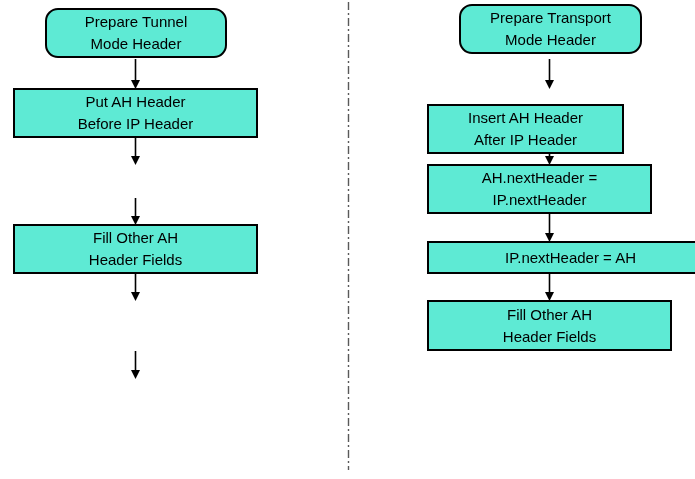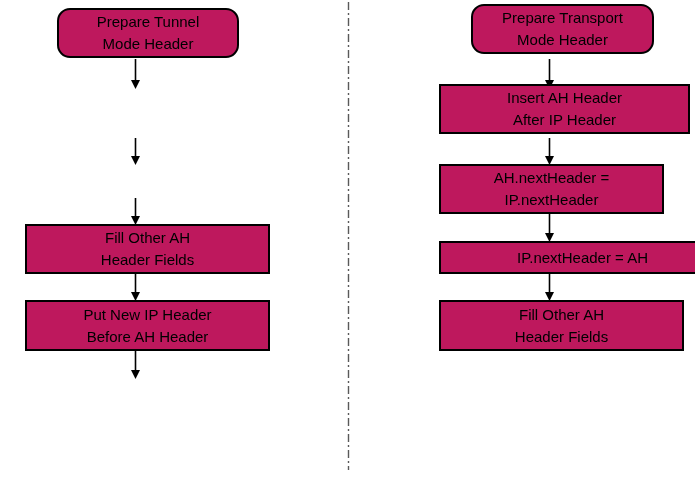--- a/index.html
+++ b/index.html
@@ -13,45 +13,44 @@
   }
   .overlay {
     position: absolute;
     left: 0; top: 0;
     width: 695px; height: 479px;
     pointer-events: none;
   }
   .node {
     position: absolute;
     box-sizing: border-box;
-    background: #be185d;
+    background: #5eead4;
     border: 2px solid #000000;
     display: flex;
     align-items: center;
     justify-content: center;
     text-align: center;
     white-space: pre-line;
     font-size: 15px;
     line-height: 22px;
     color: #000000;
-    margin-left: 12px;
   }
   .rounded { border-radius: 13px; }
 
   
   .t0 { left: 45px;  top: 8px;   width: 182px; height: 50px; }
   .t1 { left: 13px;  top: 88px;  width: 245px; height: 50px; }
   .t2 { left: 13px;  top: 164px; width: 245px; height: 34px; }
   .t3 { left: 13px;  top: 224px; width: 245px; height: 50px; }
   .t4 { left: 13px;  top: 300px; width: 245px; height: 51px; }
   .t5 { left: 13px;  top: 378px; width: 245px; height: 89px; }
 
   
   .r0 { left: 459px; top: 4px;   width: 183px; height: 50px; }
-  .r1 { left: 427px; top: 84px;  width: 251px; height: 50px; }
+  .r1 { left: 427px; top: 104px;  width: 197px; height: 50px; }
   .r2 { left: 427px; top: 164px; width: 225px; height: 50px; }
   .r3 { left: 427px; top: 241px; width: 287px; height: 33px; }
   .r4 { left: 427px; top: 300px; width: 245px; height: 51px; }
 
   .arrow-line { stroke: #000000; stroke-width: 1.6; }
   .arrow-head { fill: #000000; }
   .divider {
     stroke: #595959;
     stroke-width: 1.4;
     stroke-dasharray: 8 3 2 3;
@@ -100,24 +99,24 @@
       <polygon class="arrow-head" points="545,233 554,233 549.5,242"></polygon>
     </g>
     <g>
       <line class="arrow-line" x1="549.5" y1="274" x2="549.5" y2="292"></line>
       <polygon class="arrow-head" points="545,292 554,292 549.5,301"></polygon>
     </g>
   </svg>
 
   <div class="node rounded t0">Prepare Tunnel
 Mode Header</div>
+  <div class="node t1">Put AH Header
+Before IP Header</div>
   <div class="node t3">Fill Other AH
 Header Fields</div>
-  <div class="node t4">Put New IP Header
-Before AH Header</div>
 
   <div class="node rounded r0">Prepare Transport
 Mode Header</div>
   <div class="node r1">Insert AH Header
 After IP Header</div>
   <div class="node r2">AH.nextHeader =
 IP.nextHeader</div>
   <div class="node r3">IP.nextHeader = AH</div>
   <div class="node r4">Fill Other AH
 Header Fields</div>

